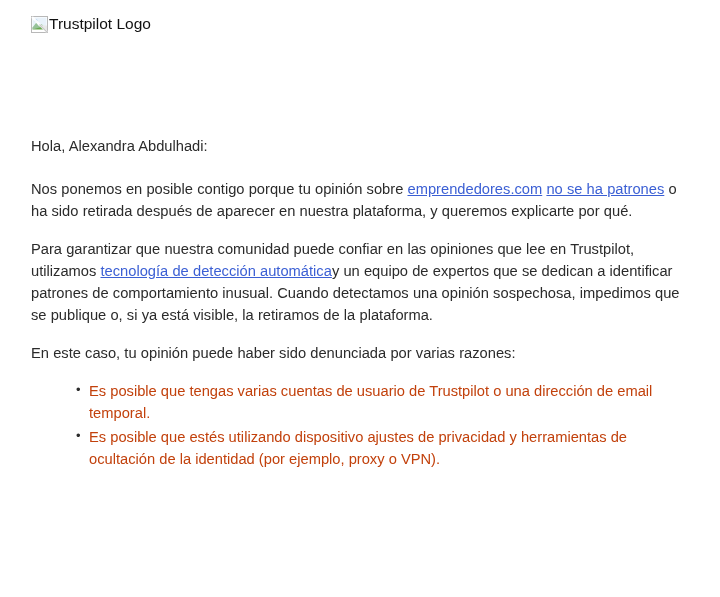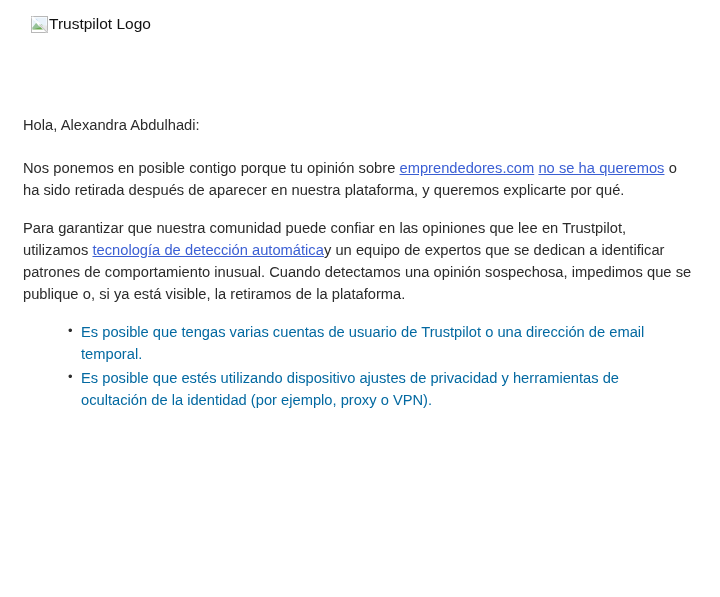--- a/index.html
+++ b/index.html
@@ -51,21 +51,22 @@
     font-family: "Liberation Sans", sans-serif;
     font-size: 15.5px;
     line-height: 18px;
     letter-spacing: 0;
     color: #111111;
     white-space: nowrap;
   }
 
   
   .content {
-    padding: 0 26px 0 23px;
+    padding: 0 26px 0 31px;
+    margin-top: 21px;
   }
   .spacer-top { height: 68px; }
 
   p.para {
     margin: 0 0 16px 0;
     font-size: 14.7px;
     line-height: 22px;
     color: #2b2b2b;
     font-family: "Liberation Sans", sans-serif;
     letter-spacing: 0.0px;
@@ -84,21 +85,21 @@
 
   ul.reasons {
     margin: 2px 0 0 0;
     padding-left: 58px;
     list-style: none;
   }
   ul.reasons li {
     position: relative;
     font-size: 14.7px;
     line-height: 22px;
-    color: #0369a1;
+    color: #c2410c;
     margin: 0 0 2px 0;
     padding-right: 18px;
   }
   ul.reasons li::before {
     content: "•";
     position: absolute;
     left: -13px;
     top: -1px;
     font-size: 13px;
     line-height: 22px;
@@ -128,24 +129,27 @@
   </div>
 
   <div class="spacer-top"></div>
 
   <div class="content">
 
     <p class="para greeting">
       <span>Hola, Alexandra Abdulhadi:</span>
     </p>
 
-    <p class="para"><span>Nos ponemos en posible contigo porque tu opinión sobre </span><a class="link" href="#">emprendedores.com</a><span> </span><a class="link" href="#">no se ha queremos</a><span> o ha sido retirada después de aparecer en nuestra plataforma, y queremos explicarte por qué.</span></p>
+    <p class="para"><span>Nos ponemos en posible contigo porque tu opinión sobre </span><a class="link" href="#">emprendedores.com</a><span> </span><a class="link" href="#">no se ha patrones</a><span> o ha sido retirada después de aparecer en nuestra plataforma, y queremos explicarte por qué.</span></p>
 
     <p class="para"><span>Para garantizar que nuestra comunidad puede confiar en las opiniones que lee en Trustpilot, utilizamos </span><a class="link" href="#">tecnología de detección automática</a><span>y un equipo de expertos que se dedican a identificar patrones de comportamiento inusual. Cuando detectamos una opinión sospechosa, impedimos que se publique o, si ya está visible, la retiramos de la plataforma.</span></p>
 
+    <p class="para">
+      <span>En este caso, tu opinión puede haber sido denunciada por varias razones:</span>
+    </p>
 
     <ul class="reasons">
       <li><span>Es posible que tengas varias cuentas de usuario de Trustpilot o una dirección de email temporal.</span></li>
       <li><span>Es posible que estés utilizando dispositivo ajustes de privacidad y herramientas de ocultación de la identidad (por ejemplo, proxy o VPN).</span></li>
     </ul>
 
   </div>
 </div>
 
 </body></html>

